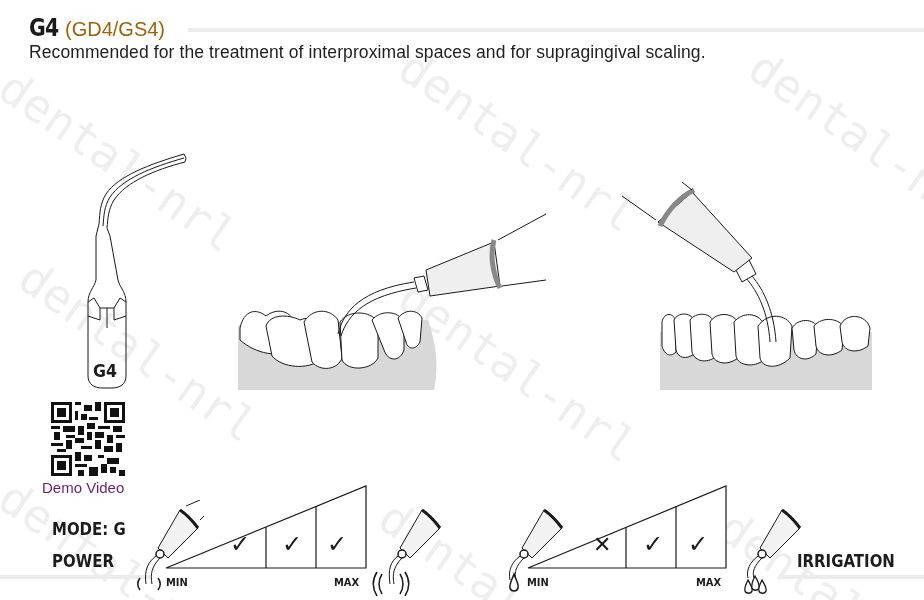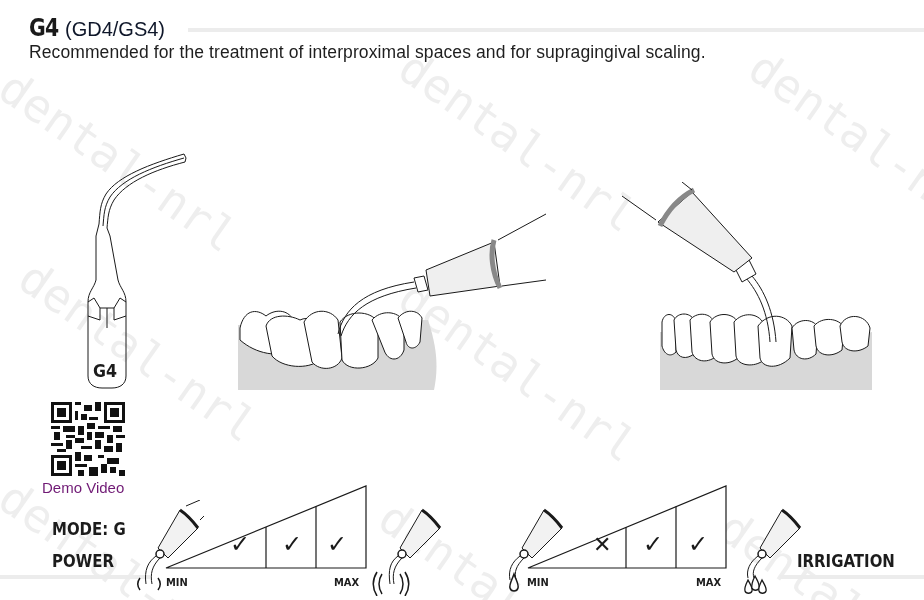--- a/index.html
+++ b/index.html
@@ -4,21 +4,21 @@
 <style>
   html, body { margin: 0; padding: 0; }
   body {
     width: 924px; height: 600px; overflow: hidden; position: relative;
     background: #ffffff; color: #222;
     font-family: "Liberation Sans", "DejaVu Sans", sans-serif;
   }
   .abs { position: absolute; }
   .title-row { left: 29px; top: 14px; height: 30px; display: flex; align-items: baseline; }
   .model { font-family: "DejaVu Sans", sans-serif; font-weight: bold; font-size: 24px; color: #1a1a1a; letter-spacing: -1px; transform: scaleX(0.85); transform-origin: left; display:inline-block; width: 36px; }
-  .variants { font-size: 20px; color: #0f172a; margin-left: 0px; }
+  .variants { font-size: 20px; color: #a16207; margin-left: 0px; }
   .title-rule { left: 188px; top: 28px; width: 736px; height: 4px; background: #ececec; }
   .subtitle { left: 29px; top: 42px; font-size: 17.5px; color: #1e1e1e; white-space: nowrap; letter-spacing: 0.1px; text-align: center; }
   .watermark { font-family: "DejaVu Sans Mono", monospace; font-size: 46px; color: rgba(120,120,120,0.13); transform-origin: left top; white-space: nowrap; pointer-events: none; }
   .bold-label { font-family: "DejaVu Sans", sans-serif; font-weight: bold; font-size: 17px; color: #1c1c1c; transform: scaleX(0.88); transform-origin: left; white-space: nowrap; }
   .small-label { font-family: "DejaVu Sans", sans-serif; font-weight: bold; font-size: 11px; color: #1c1c1c; transform: scaleX(0.9); transform-origin: left; }
   .demo-label { font-size: 15px; color: #701a75; }
   .bottom-rule { height: 4px; background: #ececec; }
   .qr { left: 51px; top: 402px; width: 74px; height: 74px; }
 </style>
 </head>

